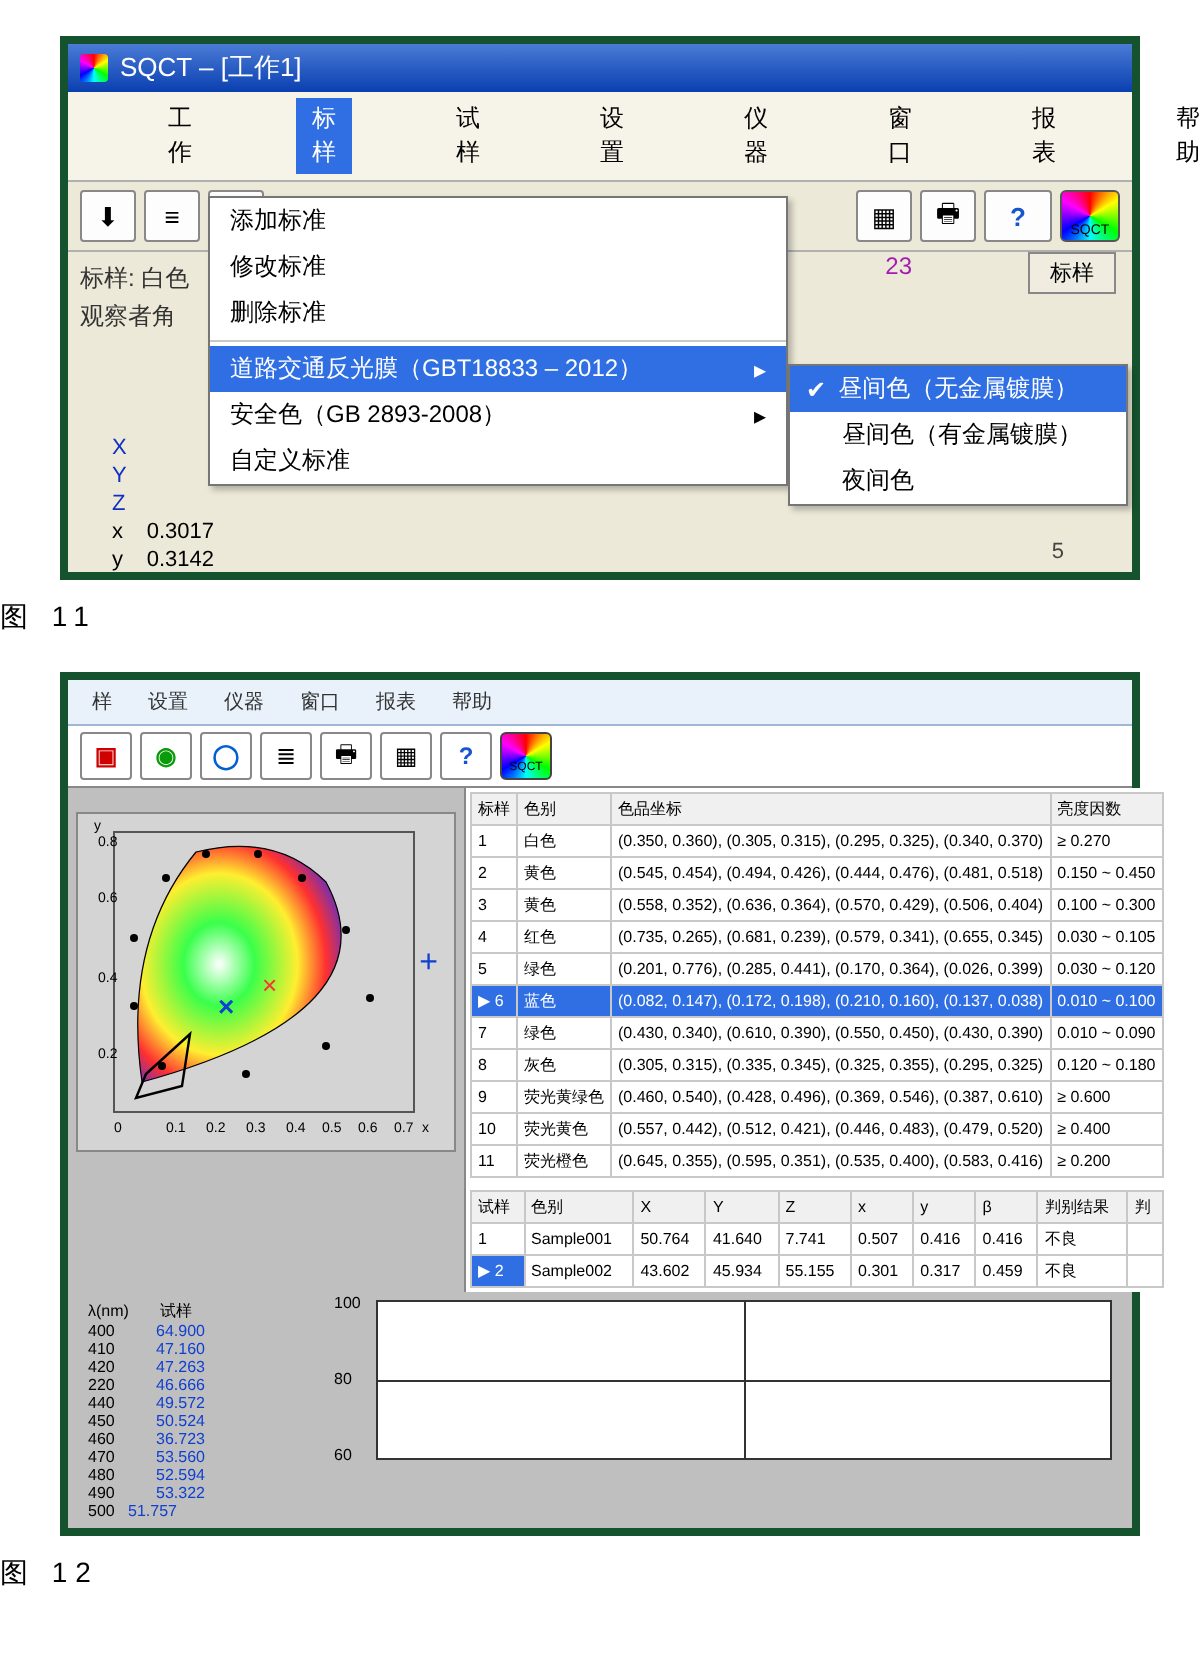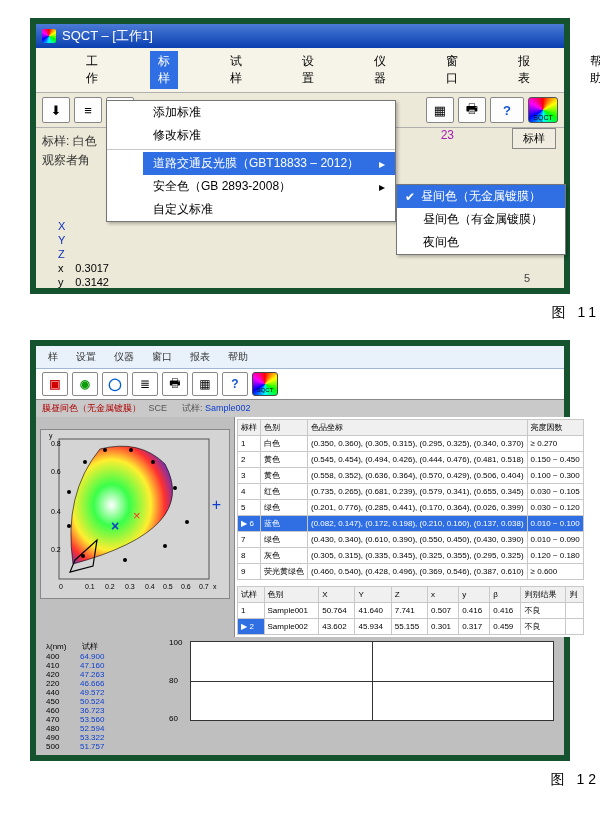--- a/index.html
+++ b/index.html
@@ -4,22 +4,22 @@
 <style>
   * { box-sizing: border-box; }
   body {
     margin: 0;
     font-family: "Microsoft YaHei", Arial, sans-serif;
     background: #fff;
     width: 600px;
     font-size: 11px;
     color: #000;
   }
-  .figure-wrap { margin: 18px 30px 0 30px; border: 6px solid #14532d; }
-  .caption { text-align: right; font-size: 14px; margin: 10px 0 18px; color: #000; letter-spacing: 4px; }
+  .figure-wrap { margin: 18px 30px 0 30px; border: 4px solid #14532d; }
+  .caption { text-align: left; font-size: 14px; margin: 10px 0 18px; color: #000; letter-spacing: 4px; }
 
   
   .f11 { background: #ece9d8; }
   .title11 {
     background: linear-gradient(#4a7bd6, #0a3fb0);
     color: #fff; font-size: 13px; padding: 3px 6px;
     display: flex; align-items: center; gap: 6px;
   }
   .title11 .logo { width: 14px; height: 14px; background: conic-gradient(red,yellow,lime,cyan,blue,magenta,red); border-radius: 2px; }
   .menubar11 {
@@ -41,21 +41,21 @@
     box-shadow: 2px 2px 3px rgba(0,0,0,.25);
   }
   .f11-body { position: relative; height: 160px; }
   .leftinfo { position:absolute; left:6px; top:4px; font-size:12px; color:#333; }
   .leftinfo .lbl { padding:1px 0; }
   .xyvals { position:absolute; left:20px; top:90px; font-size:11px; }
   .xyvals td { padding:0 8px 0 0; color:#1030c0; }
   .dd1 {
     position:absolute; left:70px; top:-28px; width:290px;
   }
-  .dd1 .row { display:flex; align-items:center; padding:3px 10px; font-size:12px;margin-left:36px; }
+  .dd1 .row { display:flex; align-items:center; padding:3px 10px; font-size:12px; }
   .dd1 .sep { border-top:1px solid #c8c8c8; margin:2px 0; }
   .dd1 .row.hl { background:#2f6fe3; color:#fff; justify-content:space-between; }
   .dd2 {
     position:absolute; left:360px; top:56px; width:170px;
   }
   .dd2 .row { display:flex; align-items:center; gap:6px; padding:3px 8px; font-size:12px; }
   .dd2 .row.hl { background:#2f6fe3; color:#fff; }
   .bluelink { position:absolute; right:110px; top:0; color:#a21caf; font-size:12px; }
   .sidebtn { position:absolute; right:8px; top:0; border:1px solid #888; background:#f0ede0; padding:2px 10px; font-size:11px; }
   .sidenum { position:absolute; right:34px; bottom:4px; font-size:11px; color:#444; }
@@ -143,20 +143,21 @@
     <div class="leftinfo">
       <div class="lbl">标样: 白色</div>
       <div class="lbl">观察者角</div>
     </div>
     <span class="bluelink">23</span>
     <div class="sidebtn">标样</div>
 
     <div class="dropdown dd1">
       <div class="row">添加标准</div>
       <div class="row">修改标准</div>
+      <div class="row">删除标准</div>
       <div class="sep"></div>
       <div class="row hl">
         <span>道路交通反光膜（GBT18833 – 2012）</span>
         <span>▸</span>
       </div>
       <div class="row" style="justify-content:space-between">
         <span>安全色（GB 2893-2008）</span>
         <span>▸</span>
       </div>
       <div class="row">自定义标准</div>
@@ -218,26 +219,20 @@
   </div>
   <div class="toolbar12">
     <div class="tb12 red">▣</div>
     <div class="tb12 green">◉</div>
     <div class="tb12 blue">◯</div>
     <div class="tb12">≣</div>
     <div class="tb12">🖶</div>
     <div class="tb12">▦</div>
     <div class="tb12" style="color:#1555d0;font-weight:bold">?</div>
     <div class="sqct12">SQCT</div>
-  </div>
-  <div class="substatus">
-    <span class="red">膜昼间色（无金属镀膜）</span>
-    &nbsp; <span>SCE</span>
-    &nbsp;&nbsp;&nbsp;&nbsp; <span>试样:</span>
-    <span class="bl2">Sample002</span>
   </div>
 
   <div class="main12">
     <div class="leftpane">
       <div class="cie">
         <svg width="182" height="162">
           <rect x="14" y="5" width="150" height="140" fill="none" stroke="#555"></rect>
           <path d="M28 130 Q18 60 55 15 Q95 5 120 30 Q155 95 28 130 Z" fill="url(#g)" stroke="#000" stroke-width="0.6"></path>
           <defs>
             <radialGradient id="g" cx="40%" cy="50%" r="70%">
@@ -341,20 +336,32 @@
               <td>灰色</td>
               <td>(0.305, 0.315), (0.335, 0.345), (0.325, 0.355), (0.295, 0.325)</td>
               <td>0.120 ~ 0.180</td>
             </tr>
             <tr>
               <td>9</td>
               <td>荧光黄绿色</td>
               <td>(0.460, 0.540), (0.428, 0.496), (0.369, 0.546), (0.387, 0.610)</td>
               <td>≥ 0.600</td>
             </tr>
+            <tr>
+              <td>10</td>
+              <td>荧光黄色</td>
+              <td>(0.557, 0.442), (0.512, 0.421), (0.446, 0.483), (0.479, 0.520)</td>
+              <td>≥ 0.400</td>
+            </tr>
+            <tr>
+              <td>11</td>
+              <td>荧光橙色</td>
+              <td>(0.645, 0.355), (0.595, 0.351), (0.535, 0.400), (0.583, 0.416)</td>
+              <td>≥ 0.200</td>
+            </tr>
           </tbody>
       </table>
 
       <table class="grid2">
         <thead>
             <tr id="t2head">
               <th>试样</th>
               <th>色别</th>
               <th>X</th>
               <th>Y</th>
@@ -404,21 +411,21 @@
           <div><span style="display:inline-block;width:34px">400</span><span class="v">64.900</span></div>
           <div><span style="display:inline-block;width:34px">410</span><span class="v">47.160</span></div>
           <div><span style="display:inline-block;width:34px">420</span><span class="v">47.263</span></div>
           <div><span style="display:inline-block;width:34px">220</span><span class="v">46.666</span></div>
           <div><span style="display:inline-block;width:34px">440</span><span class="v">49.572</span></div>
           <div><span style="display:inline-block;width:34px">450</span><span class="v">50.524</span></div>
           <div><span style="display:inline-block;width:34px">460</span><span class="v">36.723</span></div>
           <div><span style="display:inline-block;width:34px">470</span><span class="v">53.560</span></div>
           <div><span style="display:inline-block;width:34px">480</span><span class="v">52.594</span></div>
           <div><span style="display:inline-block;width:34px">490</span><span class="v">53.322</span></div>
-          <div><span style="display:inline-block;width:34px">500</span><span class="v">51.757</span></div>
+          <div><span style="display:inline-block;width:20px">500</span><span class="v">51.757</span></div>
         </div>
     </div>
     <div class="plot12">
       <div class="axes">
         <span class="yl" style="top:-4px">100</span>
         <span class="yl" style="top:34px">80</span>
         <span class="yl" style="top:72px">60</span>
         <div class="mid"></div>
           <div class="vmid"></div>
       </div>

